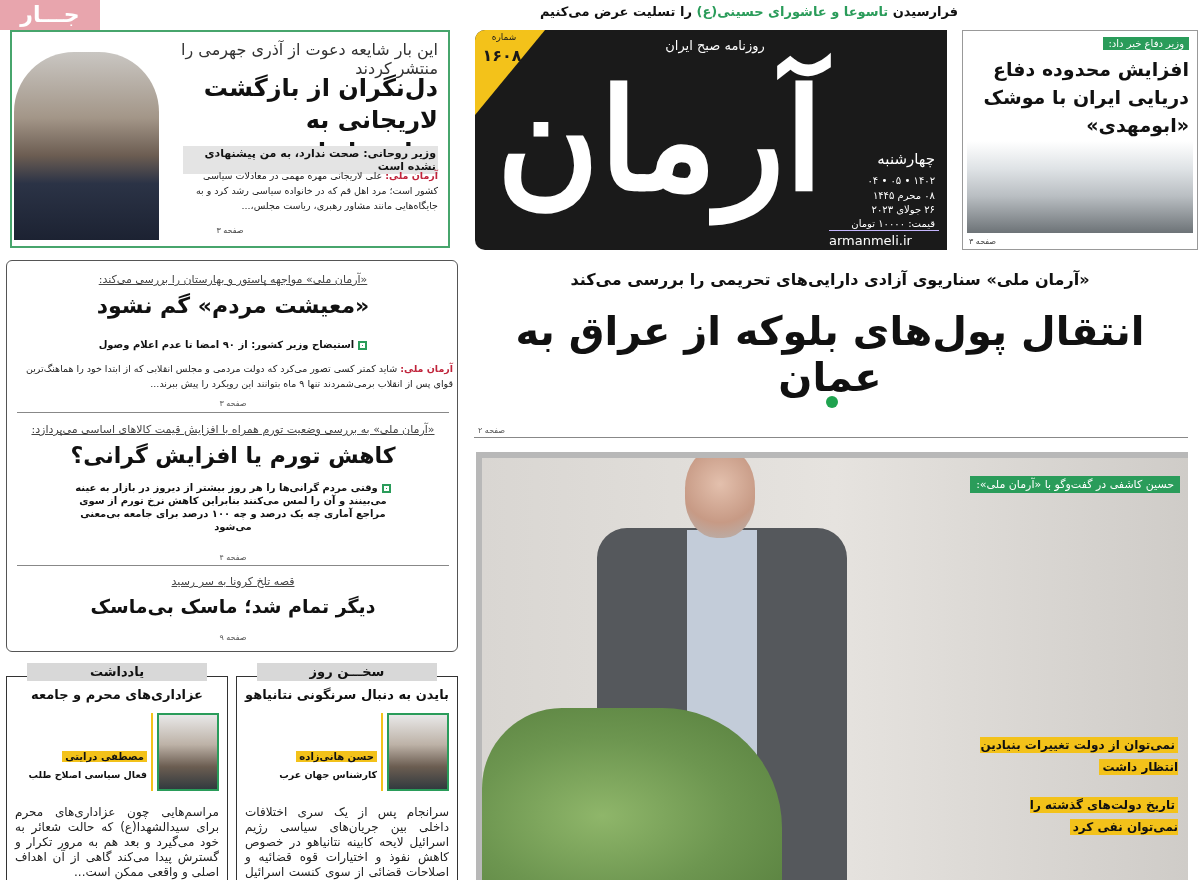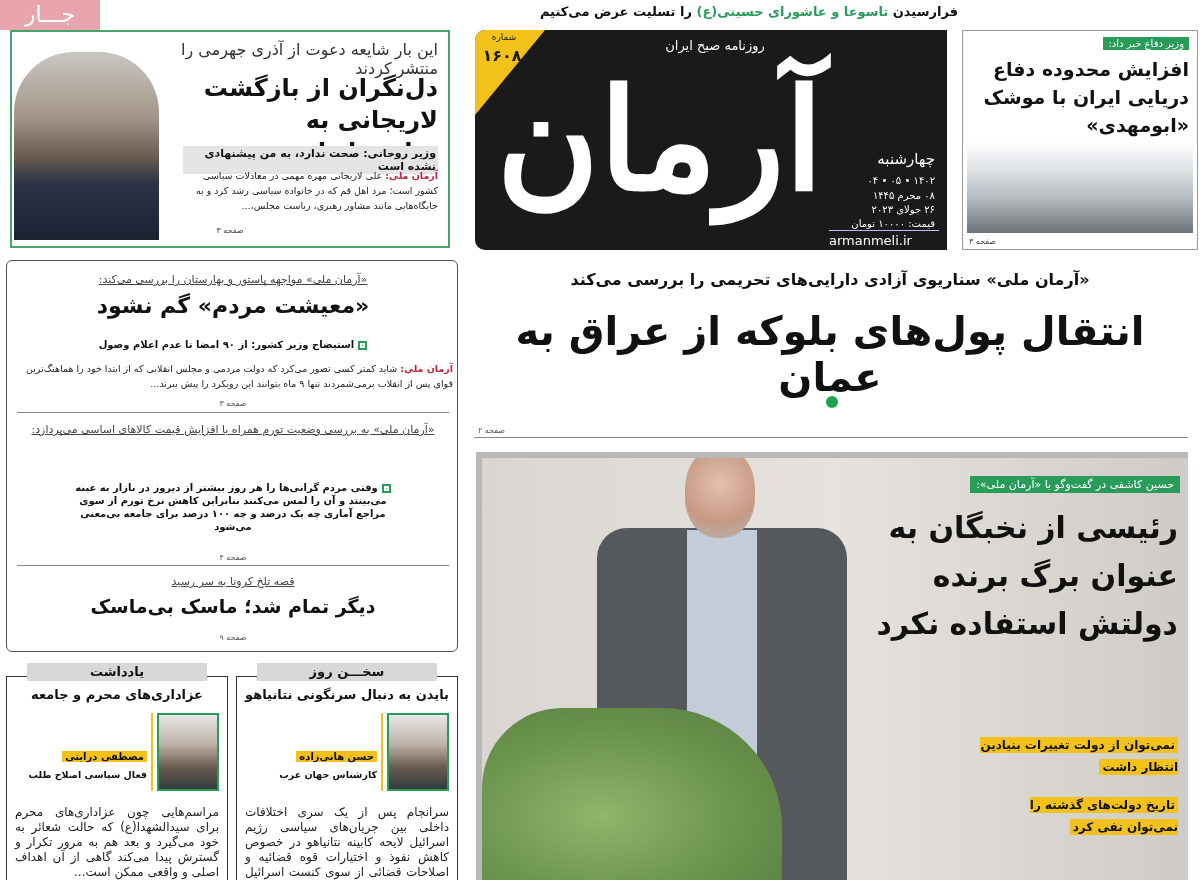--- a/index.html
+++ b/index.html
@@ -3,21 +3,21 @@
 <meta charset="utf-8">
 <style>
   * { box-sizing: border-box; margin: 0; padding: 0; }
   html, body { width: 1200px; height: 880px; overflow: hidden; background: #ffffff; }
   body { position: relative; font-family: "DejaVu Sans", sans-serif; color: #111; direction: rtl; }
   .abs { position: absolute; }
   .c { text-align: center; }
   .r { text-align: right; }
 
   
-  #watermark { left: 0; top: 0; width: 100px; height: 30px; background: #e8a5ad; color: #fff; font-size: 22px; font-weight: normal; text-align: center; line-height: 30px; }
+  #watermark { left: 0; top: 0; width: 100px; height: 30px; background: #e8a5ad; color: #fff; font-size: 22px; font-weight: bold; text-align: center; line-height: 30px; }
 
   
   #tl-box { left: 10px; top: 30px; width: 440px; height: 218px; border: 2px solid #47a56c; background:#fff; }
   #tl-photo { left: 14px; top: 52px; width: 145px; height: 188px; background: linear-gradient(180deg,#c9c6c2 0%,#a39688 35%,#6c5d52 55%,#2b3346 70%,#1c2232 100%); border-radius: 60px 60px 0 0; }
   #tl-kicker { right: 12px; top: 10px; width: 270px; font-size: 16px; color:#333; }
   #tl-title { right: 12px; top: 42px; width: 260px; font-size: 24px; font-weight: bold; line-height: 32px; }
   #tl-sub { right: 12px; top: 116px; width: 255px; font-size: 11px; font-weight: bold; background:#e4e4e4; padding:1px 2px; }
   #tl-body { right: 12px; top: 138px; width: 255px; font-size: 9.5px; line-height: 15px; color:#222; }
   .accent-red { color: #c0243b; font-weight: bold; }
   #tl-page { left: 150px; top: 196px; width: 140px; font-size: 8px; color:#444; }
@@ -121,20 +121,21 @@
 
 <div id="list-box" class="abs">
   <div class="abs lb-kicker" style="top:12px;">«آرمان ملی» مواجهه پاستور و بهارستان را بررسی می‌کند:</div>
   <div class="abs lb-title" style="top:32px;">«معیشت مردم» گم نشود</div>
   <div class="abs lb-sub" style="top:78px;"><span class="green-sq"></span><span>استیضاح وزیر کشور: از ۹۰ امضا تا عدم اعلام وصول</span></div>
   <div class="abs lb-body" style="top:100px;"><span class="accent-red">آرمان ملی:</span><span> شاید کمتر کسی تصور می‌کرد که دولت مردمی و مجلس انقلابی که از ابتدا خود را هماهنگ‌ترین قوای پس از انقلاب برمی‌شمردند تنها ۹ ماه بتوانند این رویکرد را پیش ببرند...</span></div>
   <div class="abs lb-page" style="top:138px;">صفحه ۳</div>
   <div class="abs lb-sep" style="top:151px;"></div>
 
   <div class="abs lb-kicker" style="top:162px;">«آرمان ملی» به بررسی وضعیت تورم همراه با افزایش قیمت کالاهای اساسی می‌پردازد:</div>
+  <div class="abs lb-title" style="top:182px;">کاهش تورم یا افزایش گرانی؟</div>
   <div class="abs lb-sub" style="top:220px;padding:0 60px;line-height:13px;"><span class="green-sq"></span><span>وقتی مردم گرانی‌ها را هر روز بیشتر از دیروز در بازار به عینه می‌بینند و آن را لمس می‌کنند بنابراین کاهش نرخ تورم از سوی مراجع آماری چه یک درصد و چه ۱۰۰ درصد برای جامعه بی‌معنی می‌شود</span></div>
   <div class="abs lb-page" style="top:292px;">صفحه ۴</div>
   <div class="abs lb-sep" style="top:304px;"></div>
 
   <div class="abs lb-kicker" style="top:314px;">قصه تلخ کرونا به سر رسید</div>
   <div class="abs lb-title" style="top:334px;font-size:19px;">دیگر تمام شد؛ ماسک بی‌ماسک</div>
   <div class="abs lb-page" style="top:372px;">صفحه ۹</div>
 </div>
 
 <div class="abs op-box" style="left:236px;width:222px;">
@@ -163,16 +164,15 @@
 <div id="main-sep" class="abs"></div>
 
 <div id="feature" class="abs">
   <div id="feat-person" class="abs">
     <div id="feat-suit" class="abs"></div>
     <div id="feat-shirt" class="abs"></div>
     <div id="feat-head" class="abs"></div>
   </div>
   <div id="feat-plants" class="abs"></div>
   <div id="feat-kicker" class="abs">حسین کاشفی در گفت‌وگو با «آرمان ملی»:</div>
-  <div id="feat-title" class="abs">رئیسی از نخبگان به عنوان برگ برنده دولتش استفاده نکرد</div>
   <div class="abs feat-quote" style="top:276px;"><span>نمی‌توان از دولت تغییرات بنیادین انتظار داشت</span></div>
   <div class="abs feat-quote" style="top:336px;"><span>تاریخ دولت‌های گذشته را نمی‌توان نفی کرد</span></div>
 </div>
 
 </body></html>

